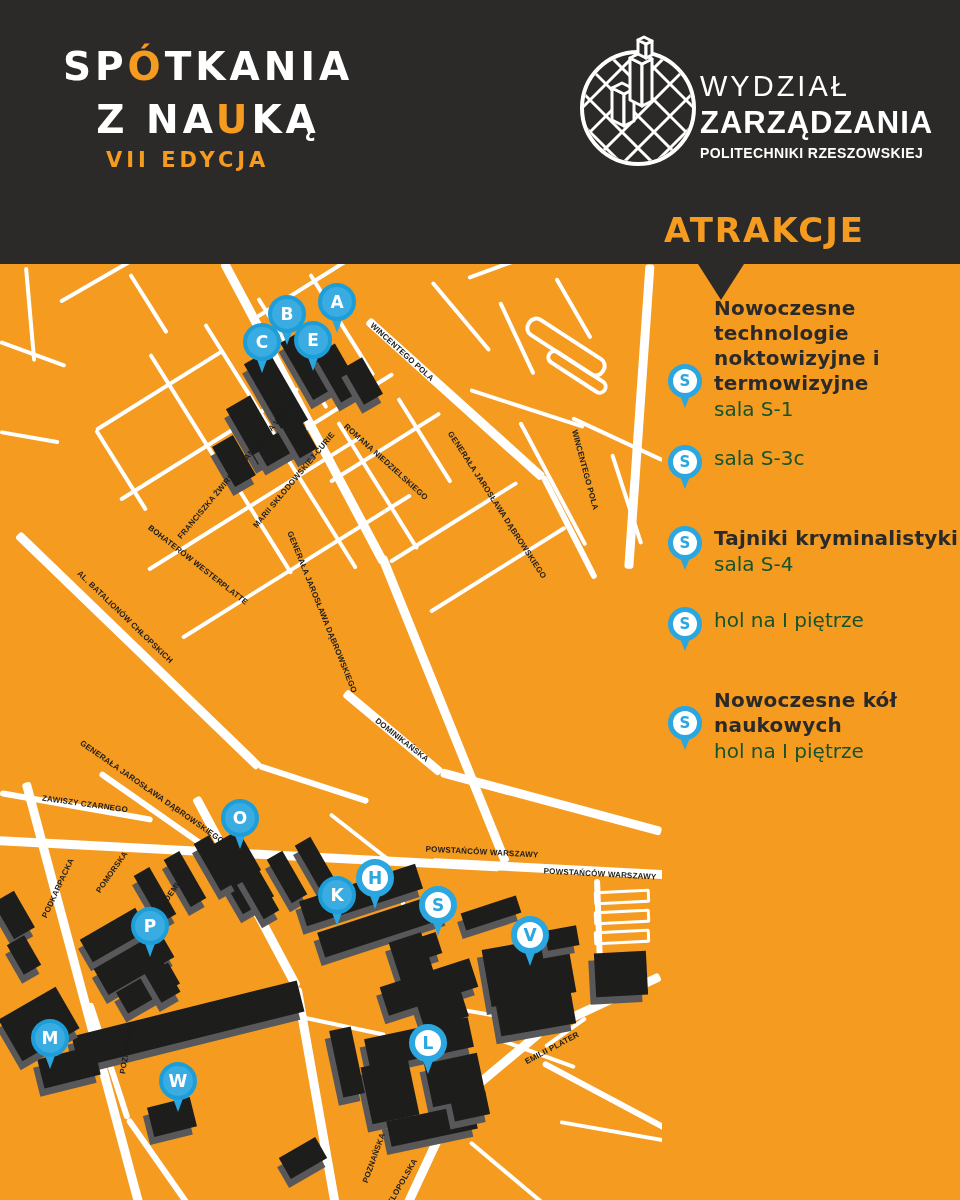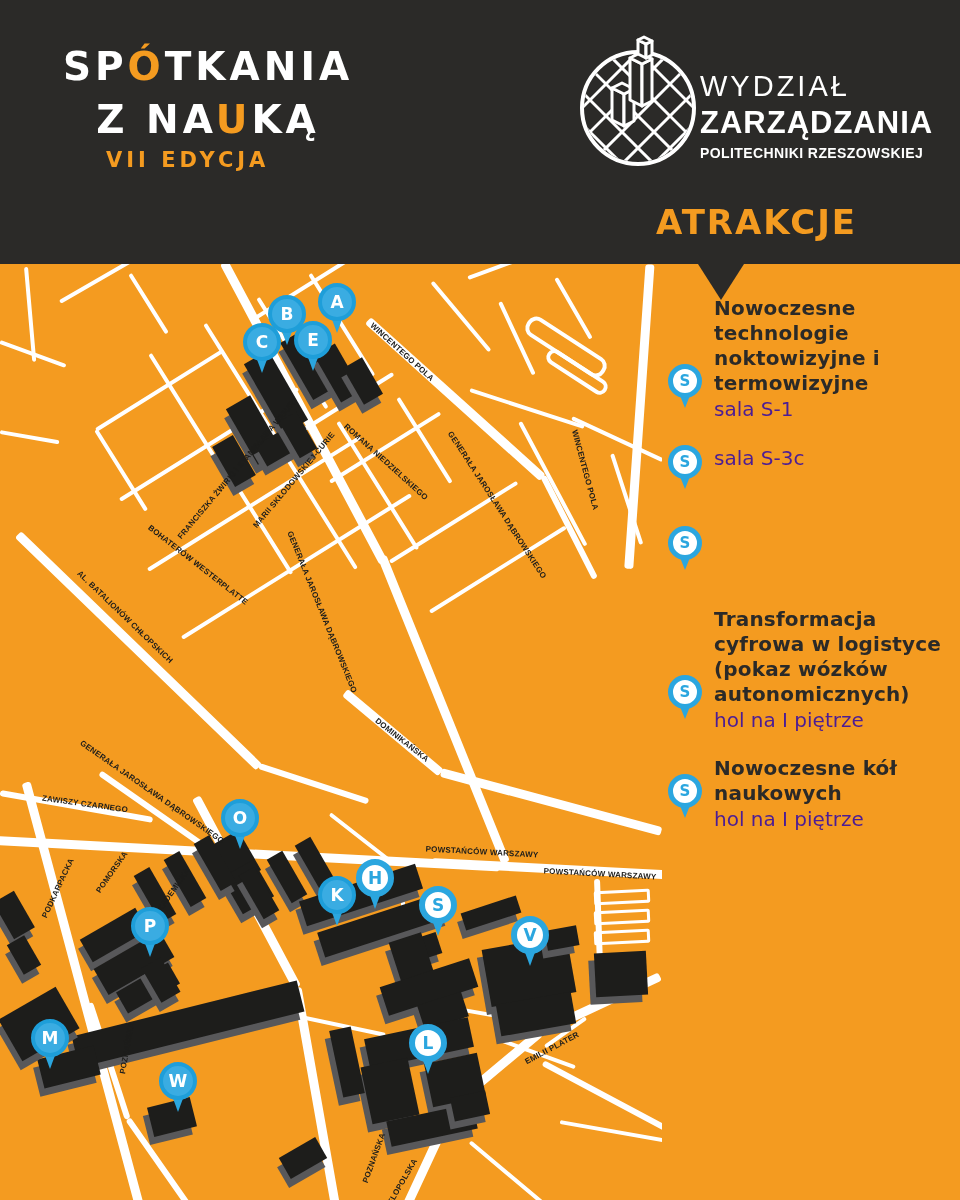--- a/index.html
+++ b/index.html
@@ -10,21 +10,21 @@
 .pointer{position:absolute;left:698px;top:264px;width:0;height:0;border-left:23px solid transparent;border-right:23px solid transparent;border-top:36px solid var(--dark);z-index:11}
 .logo-event{position:absolute;left:62px;top:40px;width:292px;text-align:center;color:#fff}
 .logo-line{font-size:39px;font-weight:800;letter-spacing:4px;line-height:53px;white-space:nowrap}
 .ac{color:var(--orange)}
 .edition{text-align:left;padding-left:44px;color:var(--orange);font-size:21px;font-weight:700;letter-spacing:4px;margin-top:2px}
 .fac-logo{position:absolute;left:572px;top:34px}
 .fac-text{position:absolute;left:700px;top:70px;color:#fff;font-family:"Liberation Sans",sans-serif}
 .fac1{font-size:29px;font-weight:400;letter-spacing:3px}
 .fac2{font-size:31px;font-weight:800;letter-spacing:1px;margin-top:2px}
 .fac3{font-size:14px;font-weight:700;letter-spacing:0.4px;margin-top:4px}
-.atrakcje{position:absolute;left:656px;top:202px;margin:0;color:var(--orange);font-size:34px;letter-spacing:2px;font-weight:800}
+.atrakcje{position:absolute;left:656px;top:202px;margin:8px;color:var(--orange);font-size:34px;letter-spacing:2px;font-weight:800}
 .map-wrap{position:absolute;left:0;top:264px;width:662px;height:936px;overflow:hidden;background:var(--orange)}
 #map-abs{position:absolute;left:0;top:-264px;width:960px;height:1200px}
 .rd{position:absolute;background:#fff;transform-origin:0 50%;border-radius:3px;z-index:1}
 .rd.m{height:9px}.rd.d{height:6px}.rd.t{height:4px}
 .bld{position:absolute;background:var(--building);box-shadow:-6px 7px 0 0 #58585a;z-index:2}
 .outl{position:absolute;border:4px solid #fff;border-radius:10px;z-index:1}
 .outl.p{border-width:3px;border-radius:2px}
 .street-label{position:absolute;font-size:8px;font-weight:700;color:#1d1d1b;white-space:nowrap;letter-spacing:0.2px;z-index:3;font-family:"Liberation Sans",sans-serif}
 .marker{position:absolute;z-index:6;width:0;height:0}
 .m-c{position:absolute;left:-19px;top:-19px;width:38px;height:38px;border-radius:50%;display:flex;align-items:center;justify-content:center;font-size:17px;font-weight:800;z-index:2}
@@ -32,21 +32,21 @@
 .outline .m-c{background:#fff;border:6px solid var(--blue);color:var(--blue)}
 .m-t{position:absolute;left:-7px;top:12px;width:14px;height:19px;background:var(--blue);clip-path:polygon(0 0,100% 0,50% 100%);z-index:1}
 .panel{position:absolute;left:668px;top:296px;width:292px;z-index:5}
 #attraction-list{list-style:none;margin:0;padding:0}
 .a-item{display:flex;gap:12px;margin-bottom:23px}
 .lpin{position:relative;width:34px;flex:0 0 34px;height:34px;align-self:flex-end;margin-bottom:24px}
 .lp-c{position:absolute;left:0;top:0;width:34px;height:34px;background:#fff;border:5px solid var(--blue);border-radius:50%;color:var(--blue);font-weight:800;font-size:15px;display:flex;align-items:center;justify-content:center;z-index:2}
 .lp-t{position:absolute;left:50%;top:29px;transform:translateX(-50%);width:12px;height:15px;background:var(--blue);clip-path:polygon(0 0,100% 0,50% 100%)}
 .a-tx{width:248px}
 .a-title{font-size:20px;font-weight:800;color:#2B2A28;line-height:25px;letter-spacing:0.2px}
-.a-loc{font-size:20px;color:#4c1d95;line-height:26px}
+.a-loc{font-size:20px;color:#14532d;line-height:26px}
 </style>
 </head>
 <body>
 
 <header class="topbar">
   <div class="logo-event">
     <div class="logo-line"><span>SP</span><span class="ac">Ó</span><span>TKANIA</span></div>
     <div class="logo-line"><span>Z NA</span><span class="ac">U</span><span>KĄ</span></div>
     <div class="edition">VII EDYCJA</div>
   </div>
@@ -309,28 +309,31 @@
         </div>
         <div class="a-tx">
           <div class="a-loc">sala S-3c</div>
         </div>
       </li>
       <li class="a-item">
         <div class="lpin">
           <span class="lp-t"></span>
           <span class="lp-c">S</span>
         </div>
-      </li>
-      <li class="a-item">
-        <div class="lpin">
-          <span class="lp-t"></span>
-          <span class="lp-c">S</span>
-        </div>
-        <div class="a-tx">
-          <div class="a-title">Transformacja cyfrowa w logistyce (pokaz wózków autonomicznych)</div>
+        <div class="a-tx">
+          <div class="a-title">Tajniki kryminalistyki</div>
+          <div class="a-loc">sala S-4</div>
+        </div>
+      </li>
+      <li class="a-item">
+        <div class="lpin">
+          <span class="lp-t"></span>
+          <span class="lp-c">S</span>
+        </div>
+        <div class="a-tx">
           <div class="a-loc">hol na I piętrze</div>
         </div>
       </li>
       <li class="a-item">
         <div class="lpin">
           <span class="lp-t"></span>
           <span class="lp-c">S</span>
         </div>
         <div class="a-tx">
           <div class="a-title">Nowoczesne kół naukowych</div>

